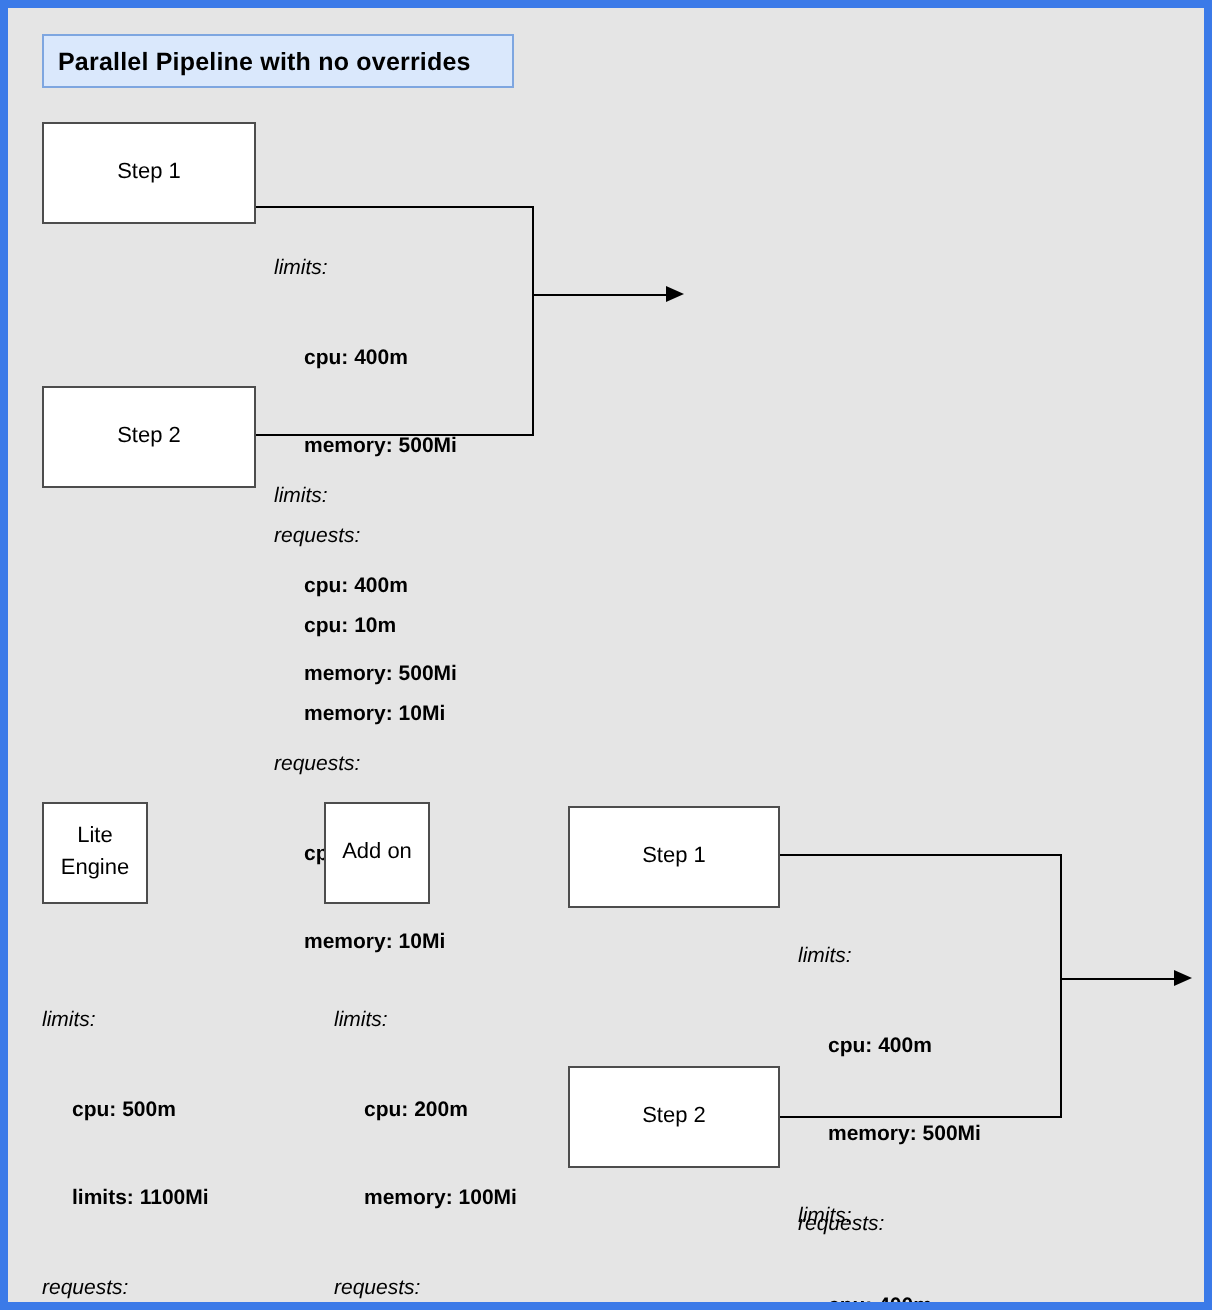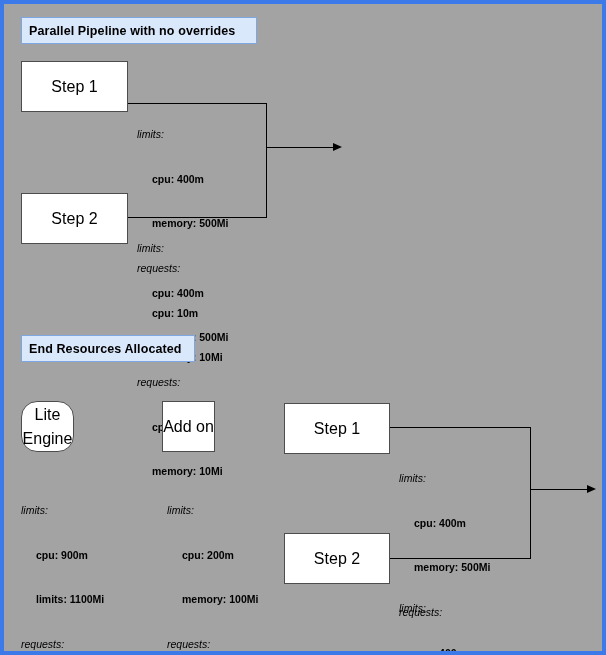--- a/index.html
+++ b/index.html
@@ -4,21 +4,21 @@
 <style>
   html, body {
     margin: 0;
     padding: 0;
     background: #ffffff;
   }
   #page {
     position: relative;
     width: 606px;
     height: 655px;
-    background: #a3a3a3;
+    background: #e5e5e5;
     border: 4px solid #3b7ae8;
     box-sizing: border-box;
     overflow: hidden;
     font-family: "Liberation Sans", sans-serif;
     -webkit-font-smoothing: antialiased;
   }
   .banner {
     position: absolute;
     background: #dae8fc;
     border: 1px solid #7ea6e0;
@@ -33,21 +33,21 @@
   }
   .node {
     position: absolute;
     background: #ffffff;
     border: 1px solid #4d4d4d;
     box-sizing: border-box;
     display: flex;
     align-items: center;
     justify-content: center;
     text-align: center;
-    font-size: 16px;
+    font-size: 11px;
     color: #000000;
     line-height: 1.45;
   }
   .node .lbl { display: block; }
   .res {
     position: absolute;
     font-size: 10.5px;
     color: #000000;
     line-height: 1.42;
     white-space: pre;
@@ -103,25 +103,22 @@
 
   <div class="res" style="left:133px; top:207px;">
     <span class="top">limits:</span>
     <span class="ind">cpu: 400m</span>
     <span class="ind">memory: 500Mi</span>
     <span class="top">requests:</span>
     <span class="ind">cpu: 10m</span>
     <span class="ind">memory: 10Mi</span>
   </div>
 
-  <div class="banner" style="left:17px; top:331px; width:174px; height:27px;">
-    <span>End Resources Allocated</span>
-  </div>
 
-  <div class="node" style="left:17px; top:397px; width:53px; height:51px; flex-direction:column;border-radius:16px;">
+  <div class="node" style="left:17px; top:397px; width:53px; height:51px; flex-direction:column;">
     <span class="lbl">Lite</span>
     <span class="lbl">Engine</span>
   </div>
 
   <div class="node" style="left:158px; top:397px; width:53px; height:51px;">
     <span class="lbl">Add on</span>
   </div>
 
   <div class="node" style="left:280px; top:399px; width:106px; height:51px;">
     <span class="lbl">Step 1</span>
@@ -132,21 +129,21 @@
   </div>
 
   <div class="edge h" style="left:386px; top:423px; width:141px;"></div>
   <div class="edge h" style="left:386px; top:554px; width:141px;"></div>
   <div class="edge v" style="left:526px; top:423px; height:132px;"></div>
   <div class="edge h" style="left:526px; top:485px; width:58px;"></div>
   <div class="arrowhead" style="left:583px; top:481px;"></div>
 
   <div class="res" style="left:17px; top:469px;">
     <span class="top">limits:</span>
-    <span class="ind">cpu: 900m</span>
+    <span class="ind">cpu: 500m</span>
     <span class="ind">limits: 1100Mi</span>
     <span class="top">requests:</span>
     
     
   </div>
 
   <div class="res" style="left:163px; top:469px;">
     <span class="top">limits:</span>
     <span class="ind">cpu: 200m</span>
     <span class="ind">memory: 100Mi</span>

